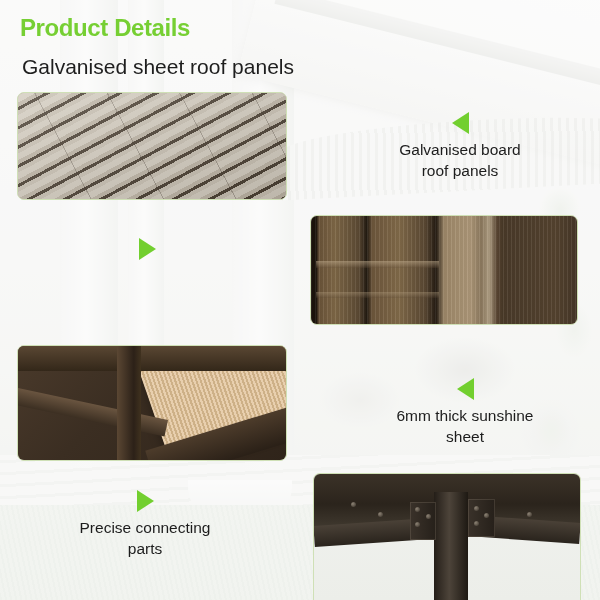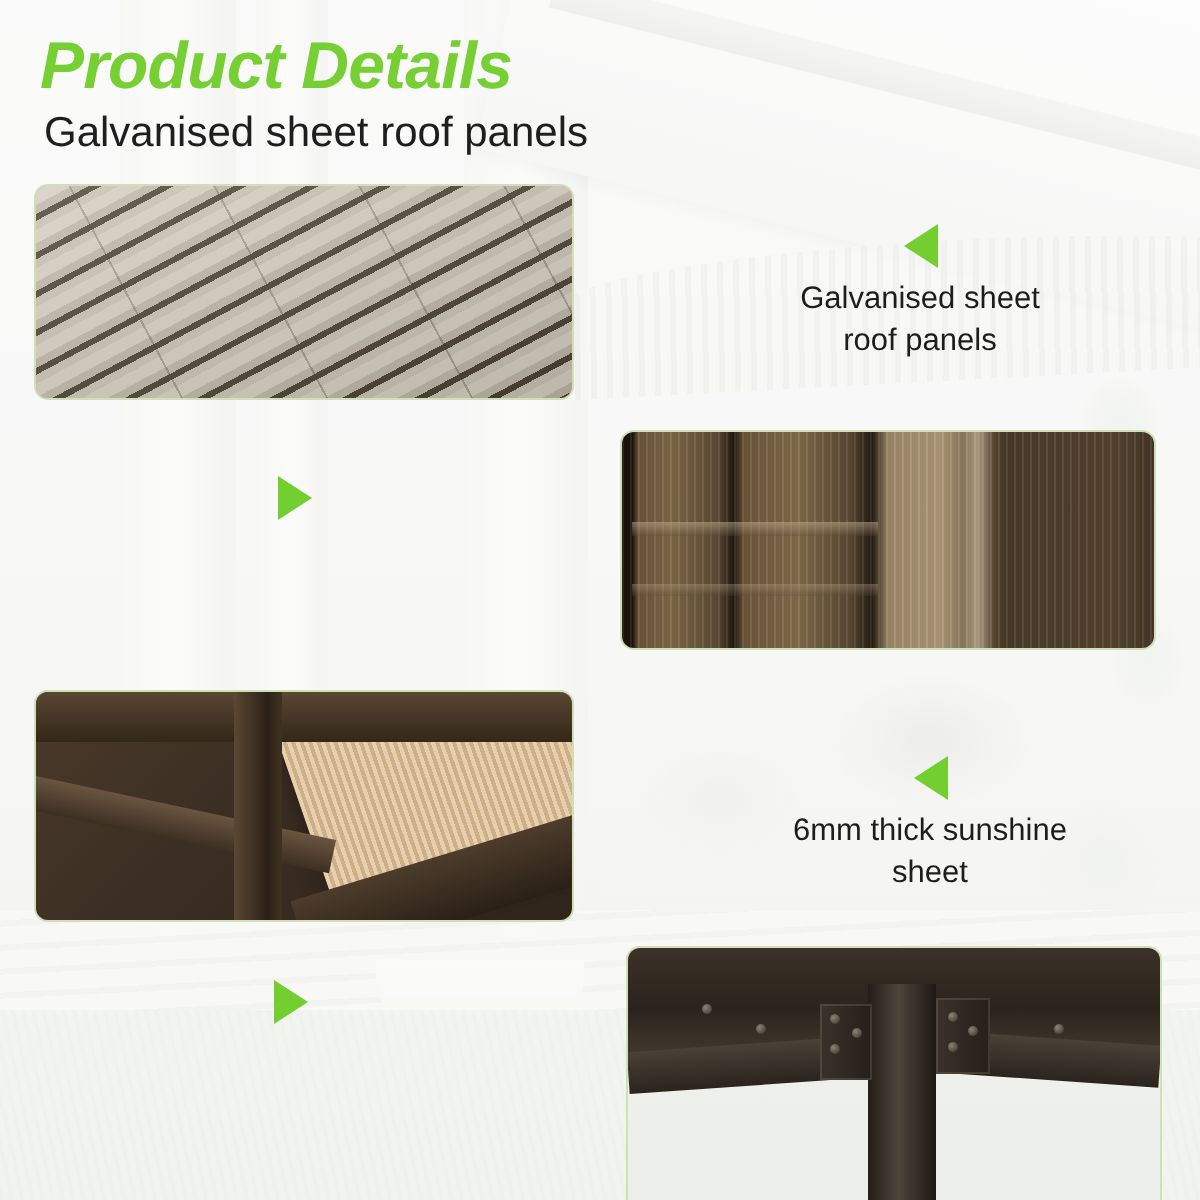--- a/index.html
+++ b/index.html
@@ -86,21 +86,21 @@
   }
   
   .bg-wash {
     position:absolute; inset:0;
     background:rgba(250,250,249,.55);
   }
 
   
   #title {
     position:absolute; left:20px; top:14px;
-    font-size:33px; font-weight:bold; font-style:italic;
+    font-size:24px; font-weight:bold; 
     letter-spacing:-.4px;
     color:#76cf33;
   }
   #subtitle {
     position:absolute; left:22px; top:55px;
     font-size:21px; color:#1e1e1e;
   }
 
   
   .panel {
@@ -340,29 +340,31 @@
   <div class="bolt" style="left:60%;top:25%"></div>
   <div class="bolt" style="left:60%;top:37%"></div>
   <div class="bolt" style="left:64%;top:31%"></div>
   <div class="bolt" style="left:24%;top:30%"></div>
   <div class="bolt" style="left:14%;top:22%"></div>
   <div class="bolt" style="left:80%;top:30%"></div>
 </div>
 
 <div class="callout" id="callout-roof">
   <div class="arrow left"></div>
-  <div class="label">Galvanised sheet
+  <div class="label">Galvanised board
 roof panels</div>
 </div>
 
 <div class="callout" id="callout-column">
   <div class="arrow right"></div>
 </div>
 
 <div class="callout" id="callout-board">
   <div class="arrow left"></div>
   <div class="label">6mm thick sunshine
 sheet</div>
 </div>
 
 <div class="callout" id="callout-parts">
   <div class="arrow right"></div>
+  <div class="label">Precise connecting
+parts</div>
 </div>
 
 </body></html>

